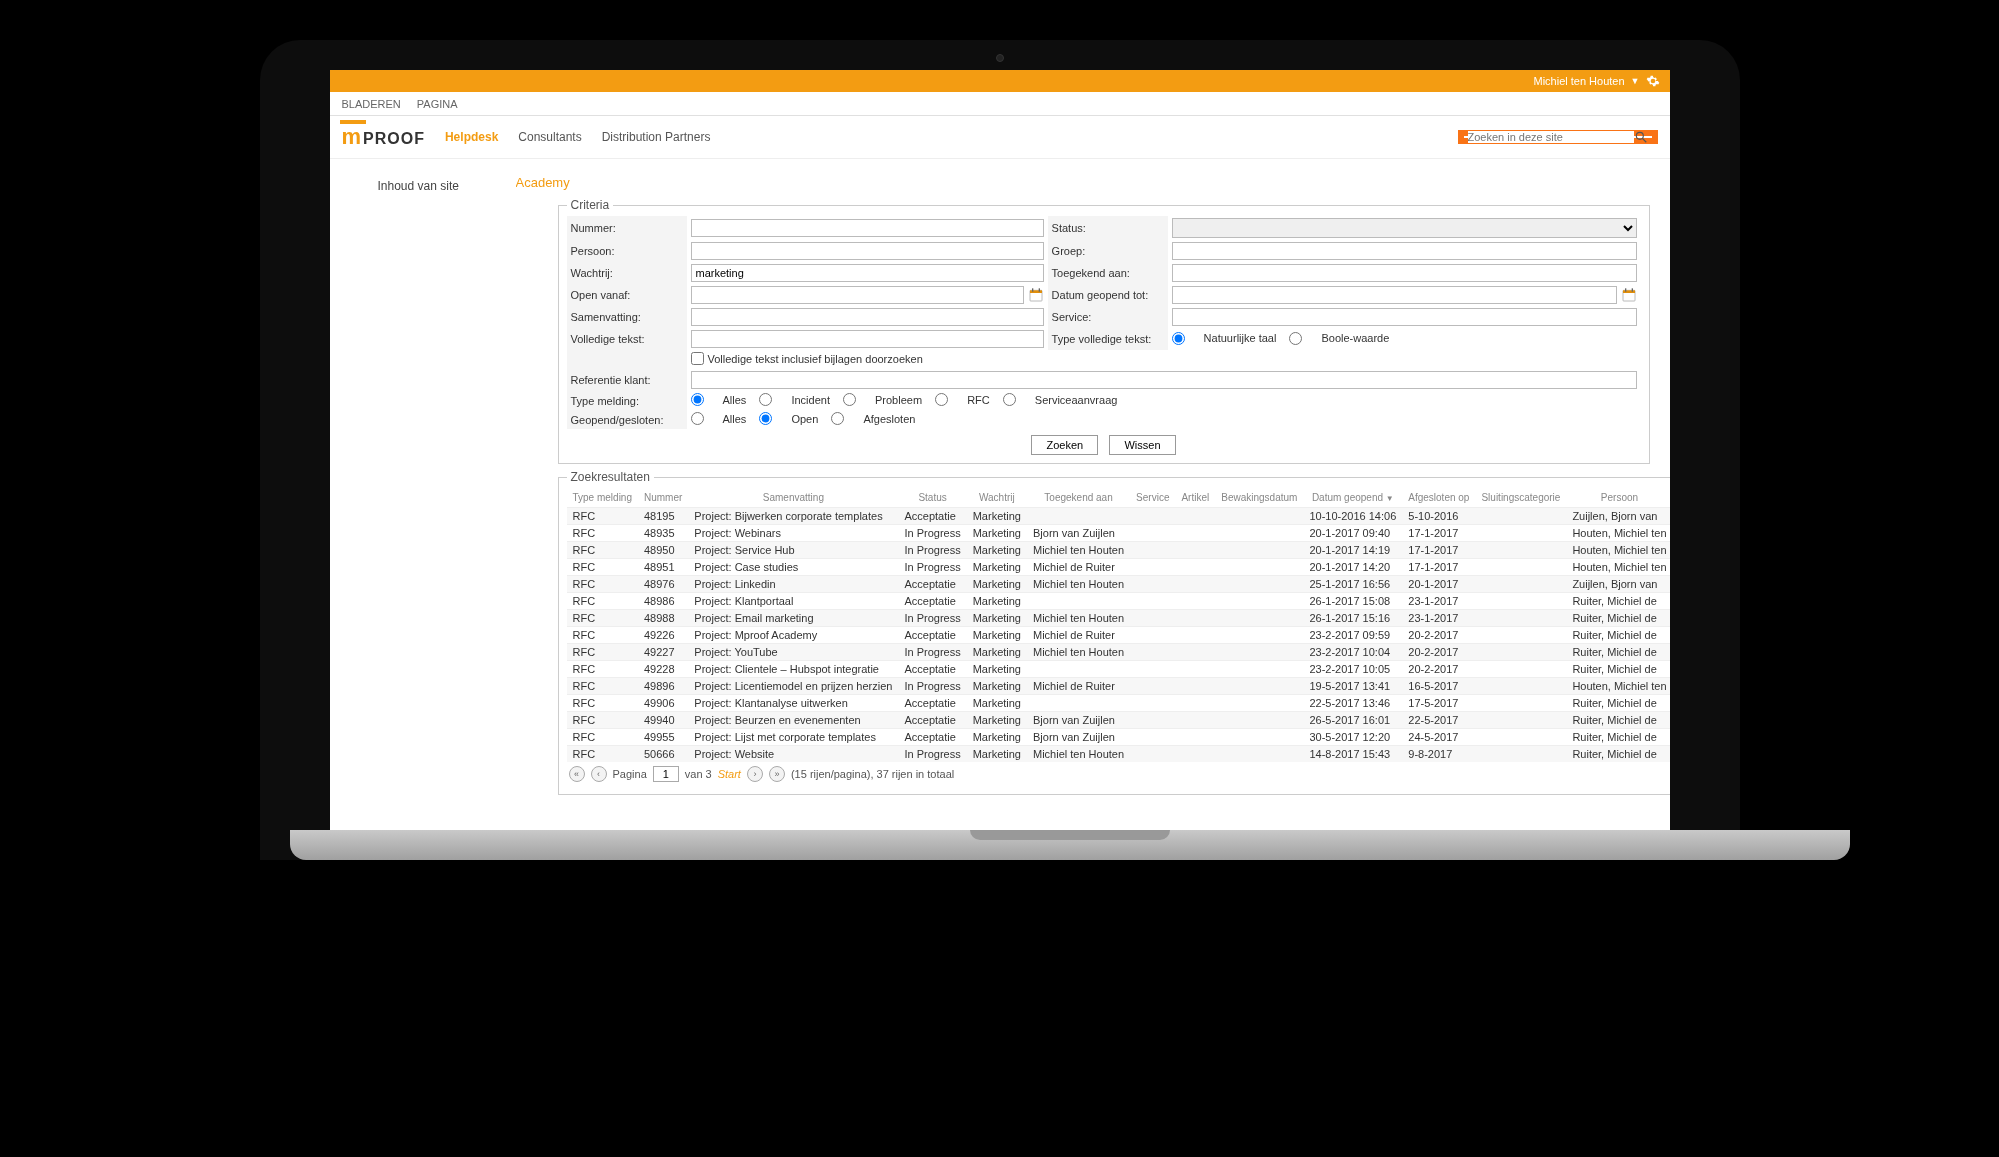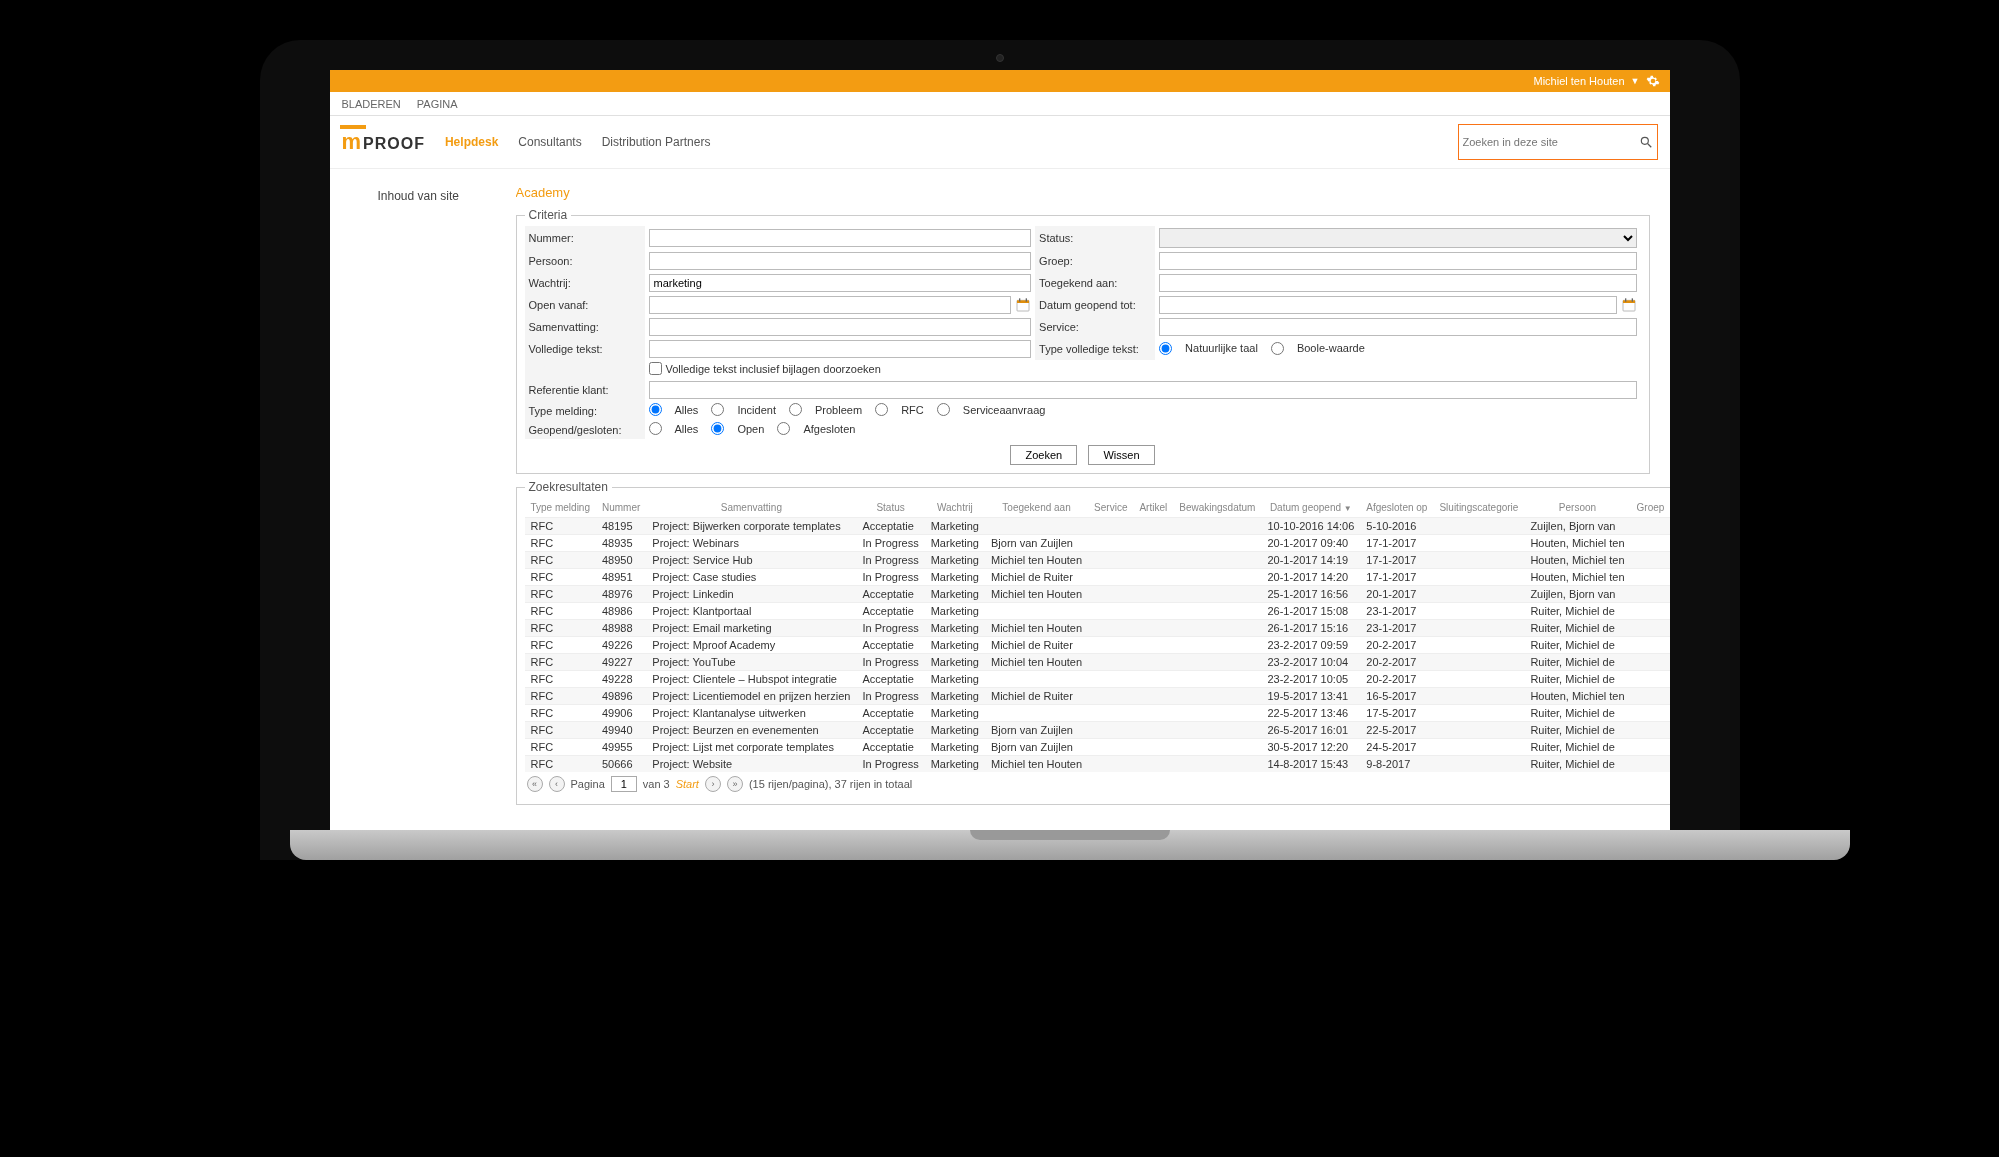--- a/index.html
+++ b/index.html
@@ -106,22 +106,22 @@
     background:#f39c12;
   }
   .logo-text { color: #333; font-size: 16px; letter-spacing: 1px; margin-left:2px;}
   .nav { display: flex; gap: 20px; font-size: 12px; }
   .nav a { color: #555; text-decoration: none; }
   .nav a.active { color: #f39c12; font-weight: bold; }
   .search-box {
     margin-left: auto;
     display: flex;
     align-items: center;
-    border: 1px solid #f97316;
-    height: 36px;
+    border: 6px solid #f97316;
+    height: 14px;
     width: 200px;
     padding: 0 4px;
   }
   .search-box input { border: none; outline: none; flex: 1; font-size: 11px; }
   .search-icon { width: 14px; height: 14px; color:#555; }
 
   
   .main-wrap { display: flex; height: calc(100% - 24px - 24px - 44px); padding-left: 36px; }
   .sidebar {
     width: 150px;
@@ -130,20 +130,21 @@
     color: #444;
   }
   .content { flex: 1; padding: 16px 20px 0 0; overflow: hidden;}
 
   .page-title { color: #f39c12; font-size: 13px; margin-bottom: 8px; }
 
   fieldset {
     border: 1px solid #ccc;
     padding: 4px 8px 8px 8px;
     margin-bottom: 6px;
+    margin-left: 42px;
   }
   legend { font-size: 12px; color: #555; padding: 0 4px; }
 
   .criteria-table { width: 100%; border-collapse: collapse; }
   .criteria-table td {
     padding: 2px 4px;
     font-size: 11px;
     vertical-align: middle;
   }
   .criteria-table td.label { width: 120px; color: #333; background: #f4f4f4;}
@@ -151,21 +152,21 @@
     width: 100%;
     border: 1px solid #bbb;
     height: 18px;
     font-size: 11px;
     padding: 0 4px;
   }
   select.full-input { height: 20px; }
   .with-cal { display: flex; align-items: center; gap: 4px; }
   .cal-icon { width: 16px; height: 16px; cursor: pointer; flex-shrink: 0;}
 
-  .radio-row label { margin-right: 10px; font-size: 11px; display:inline-flex; align-items:center; gap:13px;}
+  .radio-row label { margin-right: 10px; font-size: 11px; display:inline-flex; align-items:center; gap:19px;}
   .radio-row input { margin:0; }
   .check-row label { font-size: 11px; display:inline-flex; align-items:center; gap:4px;}
 
   .button-row { text-align: center; margin-top: 6px; }
   .button-row button {
     border: 1px solid #999;
     background: #fff;
     padding: 3px 14px;
     margin: 0 4px;
     font-size: 11px;

